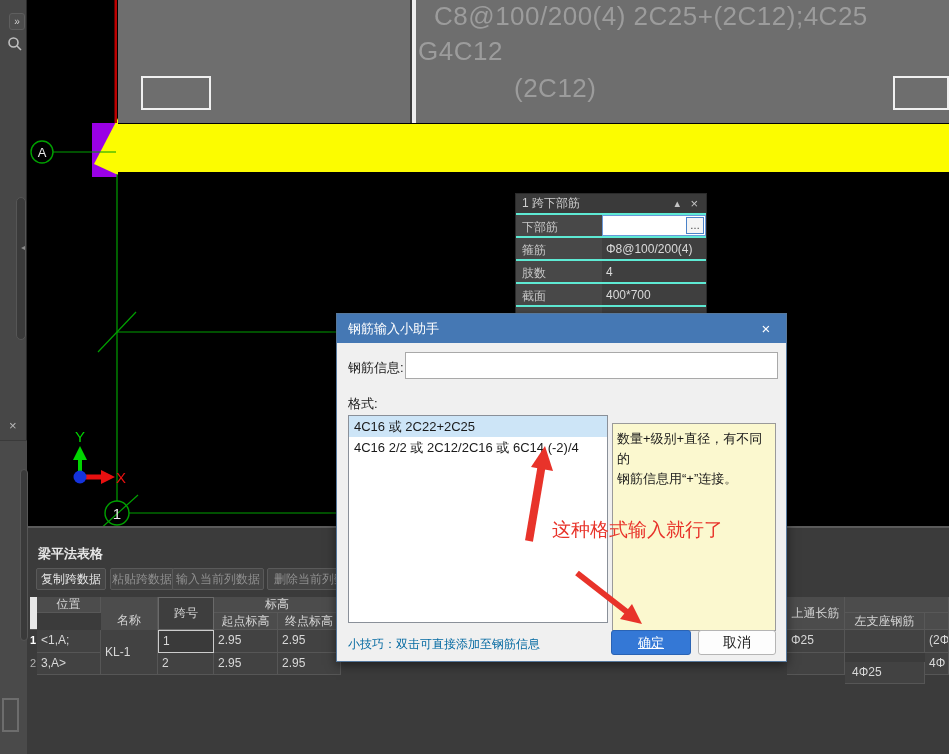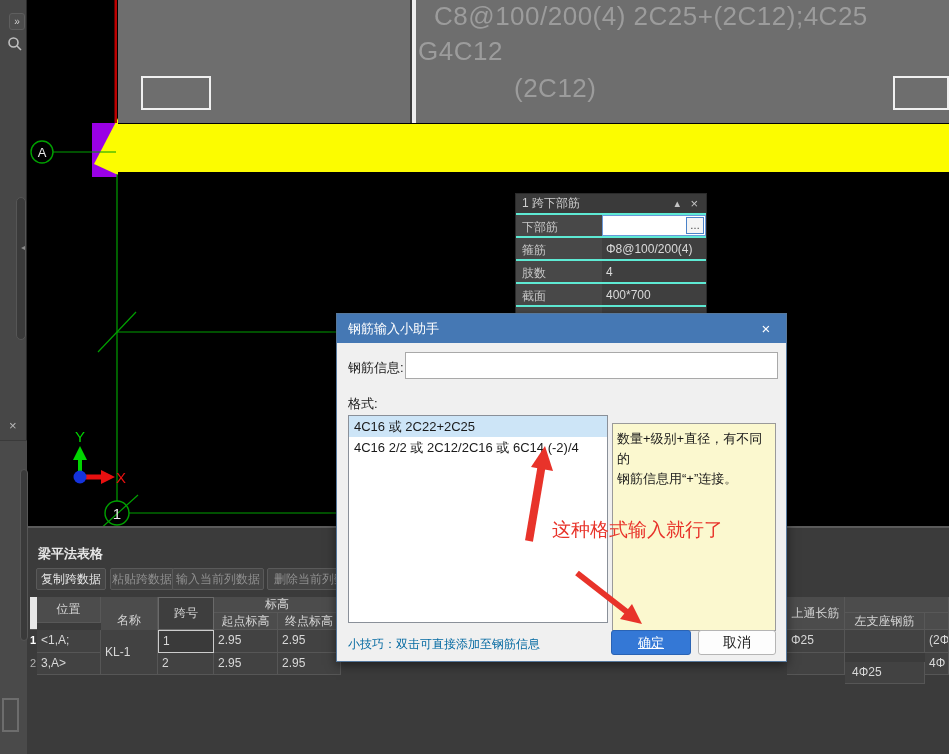--- a/index.html
+++ b/index.html
@@ -150,21 +150,21 @@
   </div>
 
   <div class="abs tablepanel">
     <div class="tp-title">梁平法表格</div>
     <div class="tp-btn on" style="left:9px;   width:70px;">复制跨数据</div>
     <div class="tp-btn off" style="left:83px;  width:64px;">粘贴跨数据</div>
     <div class="tp-btn off" style="left:145px; width:92px;">输入当前列数据</div>
     <div class="tp-btn off" style="left:240px; width:98px;">删除当前列数据</div>
 
     <div class="selstrip" style="left:3px; top:69px; width:7px; height:33px;"></div>
-    <div class="hcell" style="left:10px;  top:69px; width:64px; height:26px;">位置</div>
+    <div class="hcell" style="left:10px;  top:69px; width:64px; height:16px;">位置</div>
     <div class="hcell" style="left:74px;  top:69px; width:57px; height:47px;">名称</div>
     <div class="hcell pressed" style="left:131px; top:69px; width:56px; height:33px;">跨号</div>
     <div class="hcell" style="left:187px; top:69px; width:127px; height:16px;">标高</div>
     <div class="hcell" style="left:187px; top:85px; width:64px; height:17px;">起点标高</div>
     <div class="hcell" style="left:251px; top:85px; width:63px; height:17px;">终点标高</div>
 
     <div class="hcell" style="left:760px; top:69px; width:58px; height:33px;">上通长筋</div>
     <div class="hcell" style="left:818px; top:69px; width:104px; height:16px;"></div>
     <div class="hcell" style="left:818px; top:85px; width:80px; height:17px;">左支座钢筋</div>
     <div class="hcell" style="left:898px; top:85px; width:24px; height:17px;"></div>

